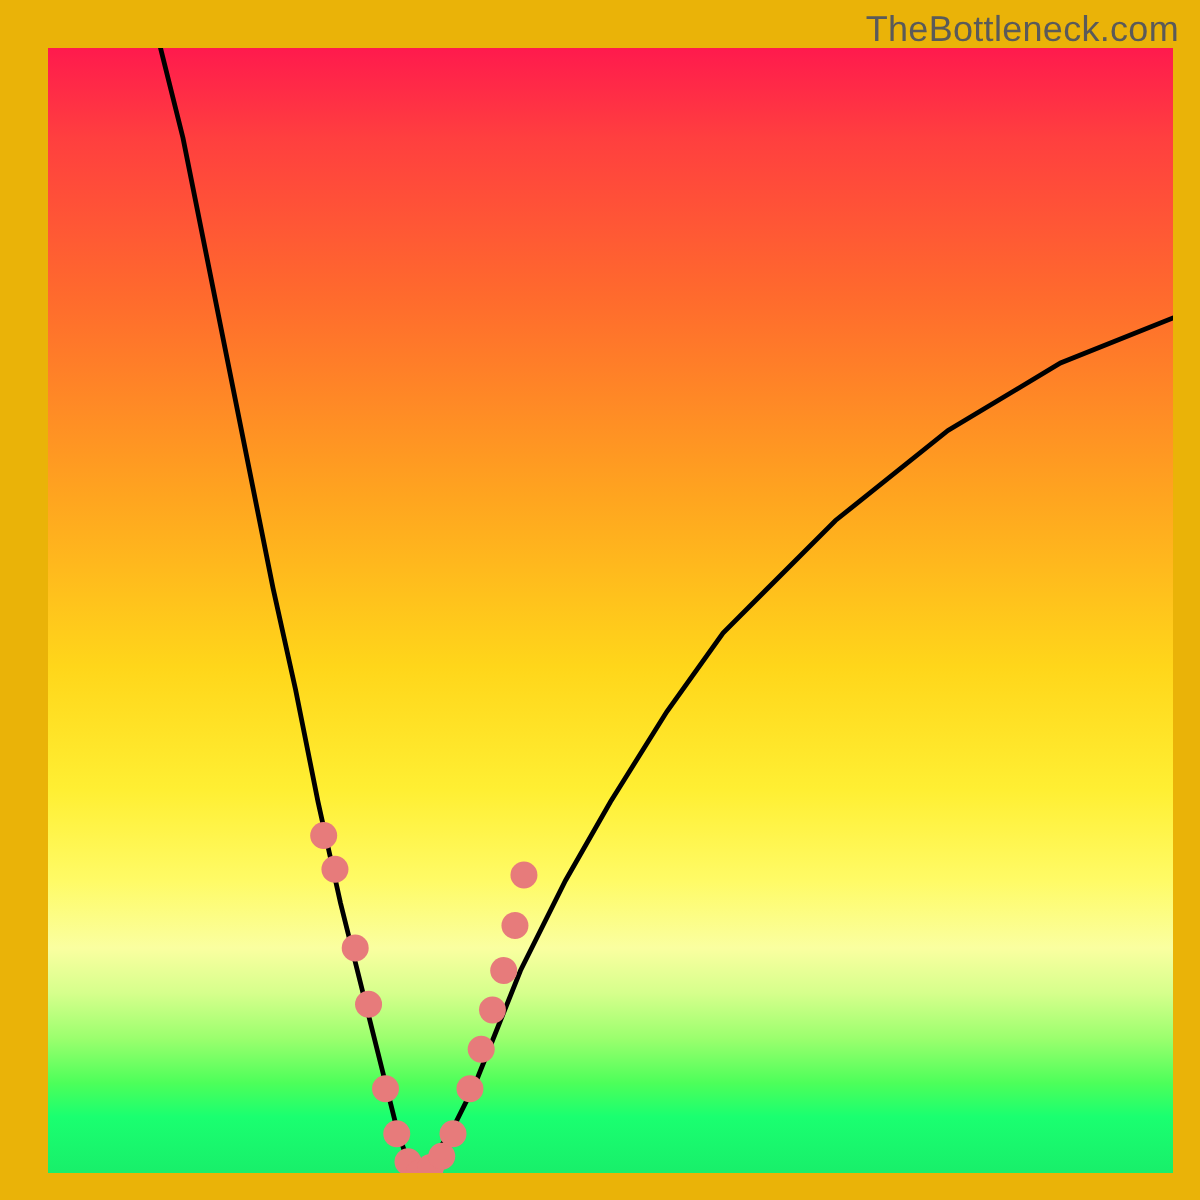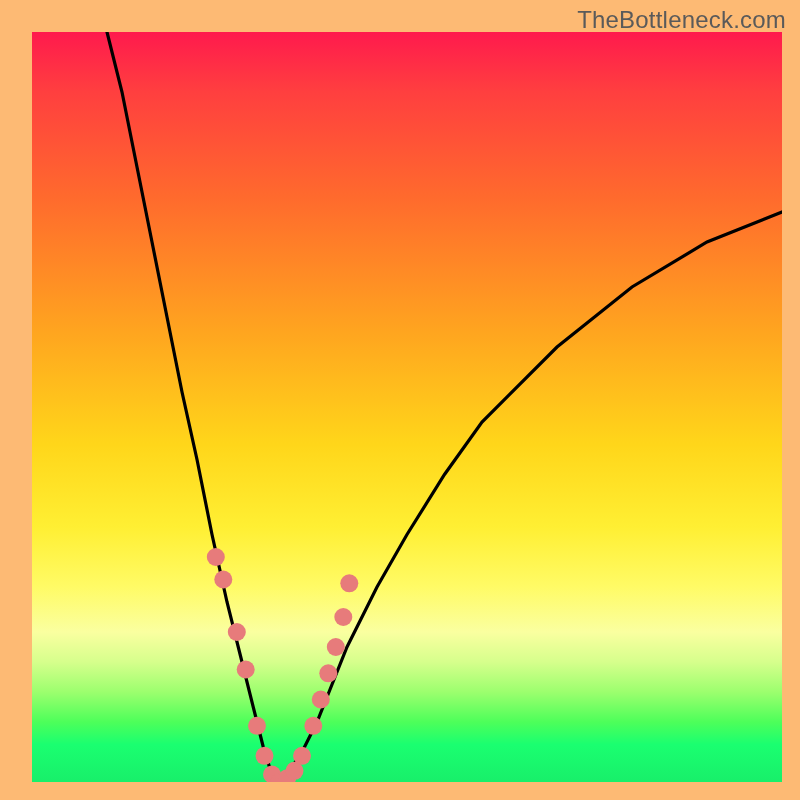--- a/index.html
+++ b/index.html
@@ -10,21 +10,21 @@
     background: #000;
     overflow: hidden;
     font-family: Arial, Helvetica, sans-serif;
   }
   .frame {
     position: absolute;
     left: 0;
     top: 0;
     width: 800px;
     height: 800px;
-    background: #fdba74;
+    background: #eab308;
   }
   .plot {
     position: absolute;
     left: 32px;
     top: 32px;
     width: 750px;
     height: 750px;
     
     background: linear-gradient(
       to bottom,

